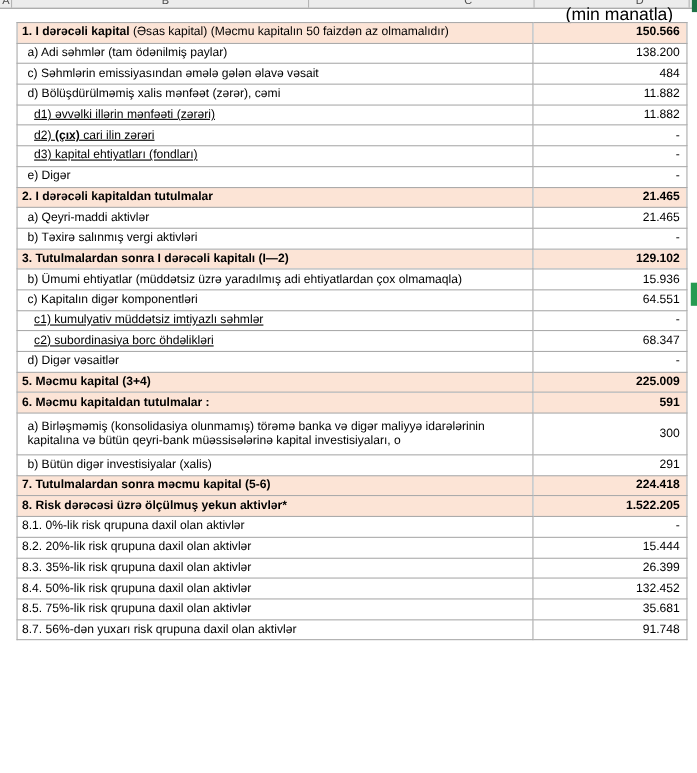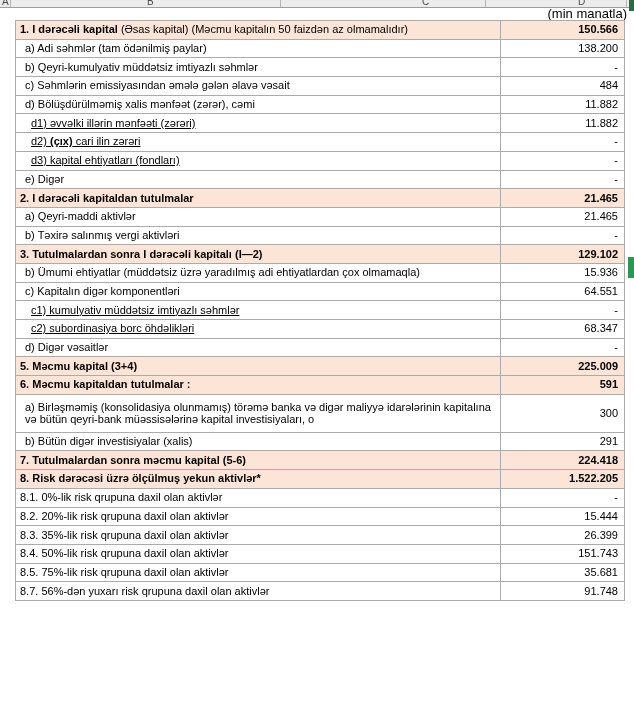--- a/index.html
+++ b/index.html
@@ -19,42 +19,42 @@
     overflow: hidden;
   }
   .col-letter {
     position: absolute; top: -4px;
     font-size: 10px; color: #4a4a4a; line-height: 12px;
   }
   .col-div { position: absolute; top: 0; width: 1px; height: 8px; background: #b5b5b5; }
   .green-corner { position: absolute; top: 0; right: 0; width: 5px; height: 11px; background: #1e7145; }
 
   .units-note {
-    position: absolute; top: 8px; right: 7px;
-    font-size: 13px; color: #000; line-height: 12px;
+    position: absolute; top: 8px; right: 22px;
+    font-size: 16px; color: #000; line-height: 12px;
   }
 
   table.cap-table {
     position: absolute; top: 20px; left: 15px;
     width: 610px;
     border-collapse: collapse; table-layout: fixed;
   }
   .cap-table td {
     border: 1px solid #ababab;
     font-size: 11px; color: #000;
     height: 18.7px;
     vertical-align: middle;
     background: #ffffff;
     overflow: hidden; white-space: nowrap;
     line-height: 13px;
   }
   .cap-table td.label { padding-left: 4px; }
   .cap-table td.label.indent1 { padding-left: 9px; }
   .cap-table td.label.indent2 { padding-left: 15px; text-decoration: underline; }
-  .cap-table td.value { width: 124px; text-align: right; padding-right: 6px; }
+  .cap-table td.value { width: 140px; text-align: right; padding-right: 6px; }
   .cap-table tr.hl td { background: #fce4d6; }
   .cap-table tr.vb td.value { font-weight: bold; }
   .cap-table td .b { font-weight: bold; }
   .cap-table tr.tall td { height: 38px; white-space: normal; line-height: 12.5px; }
   .cap-table tr.tall td.label { padding-right: 8px; }
 
   .green-frag {
     position: absolute; left: 628px; top: 257px;
     width: 6px; height: 21px;
     background: #279a52;
@@ -81,24 +81,20 @@
   <tbody>
       <tr class="hl vb">
         <td class="label indent0"><span class="b">1. I dərəcəli kapital</span> (Əsas kapital) (Məcmu kapitalın 50 faizdən  az olmamalıdır)</td>
         <td class="value">150.566</td>
       </tr>
       <tr>
         <td class="label indent1">a) Adi səhmlər (tam ödənilmiş paylar)</td>
         <td class="value">138.200</td>
       </tr>
       <tr>
-        <td class="label indent1">b) Qeyri-kumulyativ müddətsiz imtiyazlı səhmlər</td>
-        <td class="value">-</td>
-      </tr>
-      <tr>
         <td class="label indent1">c) Səhmlərin emissiyasından əmələ gələn  əlavə vəsait</td>
         <td class="value">484</td>
       </tr>
       <tr>
         <td class="label indent1">d)   Bölüşdürülməmiş xalis mənfəət (zərər), cəmi</td>
         <td class="value">11.882</td>
       </tr>
       <tr>
         <td class="label indent2">d1) əvvəlki illərin mənfəəti (zərəri)</td>
         <td class="value">11.882</td>
@@ -182,21 +178,21 @@
       <tr>
         <td class="label indent0">8.2. 20%-lik risk qrupuna daxil olan aktivlər</td>
         <td class="value">15.444</td>
       </tr>
       <tr>
         <td class="label indent0">8.3. 35%-lik risk qrupuna daxil olan aktivlər</td>
         <td class="value">26.399</td>
       </tr>
       <tr>
         <td class="label indent0">8.4. 50%-lik risk qrupuna daxil olan aktivlər</td>
-        <td class="value">151.743</td>
+        <td class="value">132.452</td>
       </tr>
       <tr>
         <td class="label indent0">8.5.  75%-lik risk qrupuna daxil olan aktivlər</td>
         <td class="value">35.681</td>
       </tr>
       <tr>
         <td class="label indent0">8.7. 56%-dən yuxarı risk qrupuna daxil olan aktivlər</td>
         <td class="value">91.748</td>
       </tr>
     </tbody>

